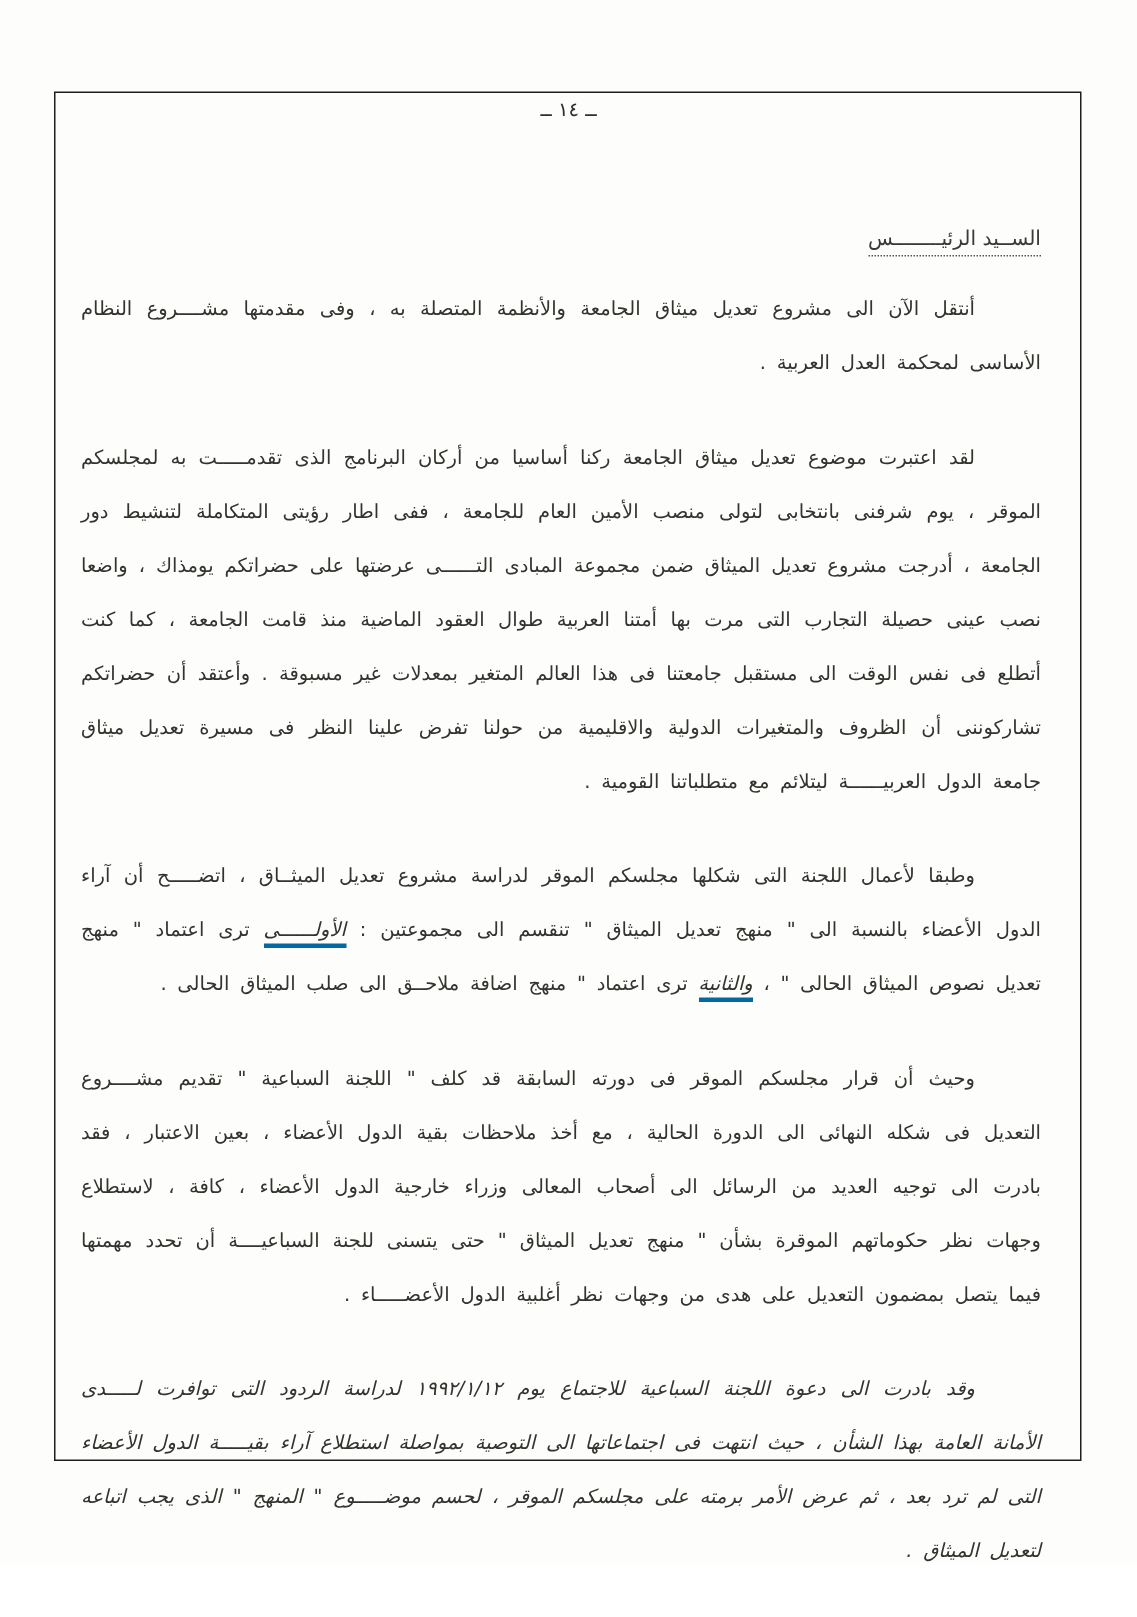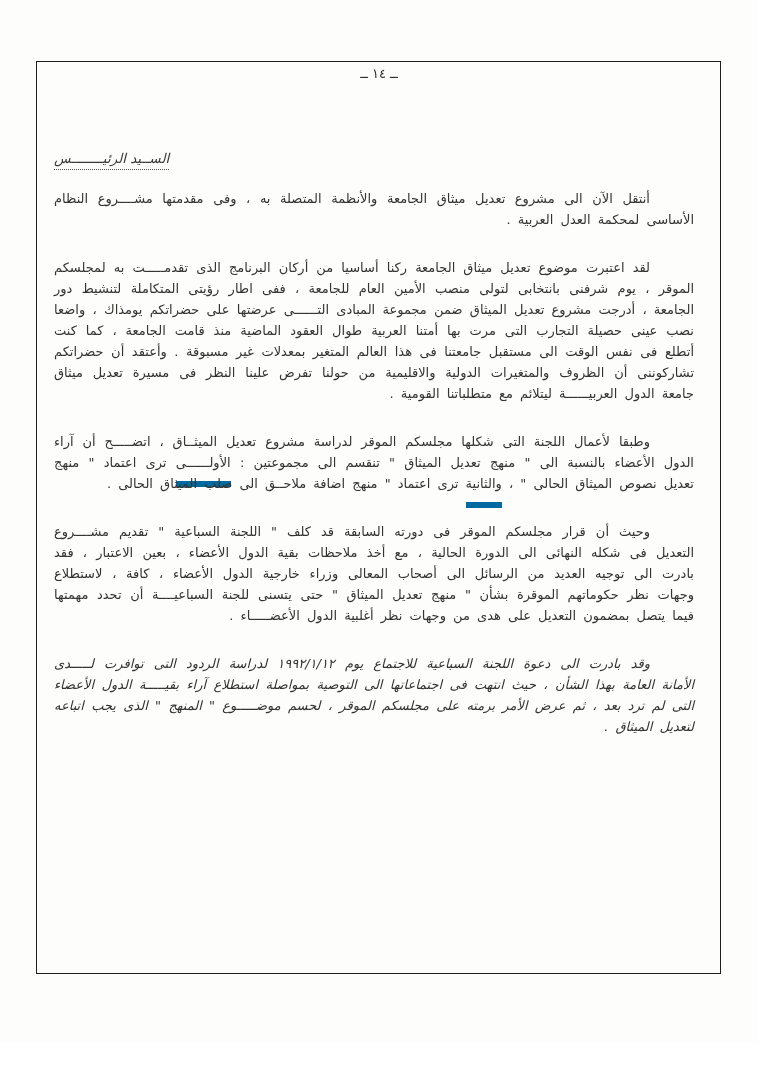--- a/index.html
+++ b/index.html
@@ -38,46 +38,46 @@
   }
   .content {
     position: absolute;
     left: 54px;
     right: 64px;
     top: 148px;
     direction: rtl;
     color: #33332f;
   }
   .salutation-row {
-    text-align: left;           
+    text-align: right;           
     margin: 0 0 18px 0;
-    font-style: italic;
   }
   .salutation {
     display: inline-block;
     font-size: 13.5px;
     color: #3a3a36;
     border-bottom: 1px dotted #55554f;
     padding-bottom: 3px;
     letter-spacing: 0.5px;
   }
   p.para {
     margin: 0 0 27px 0;
     font-size: 13px;
-    line-height: 21px;
+    line-height: 36px;
     text-align: justify;
     text-justify: inter-word;
     text-indent: 44px;          
     word-spacing: 3px;
     color: #33332f;
   }
   p.para:last-child { margin-bottom: 0; font-style: italic; }
   .ul {
-    border-bottom: 6px solid #0369a1;
-    padding-bottom: 11px;
+    border-bottom: 3px solid #0369a1;
+    padding-bottom: 1px;
+    font-style: italic;
   }
 </style>
 </head>
 <body>
 
 <div class="page">
 
   <div class="frame"></div>
 
   <div class="page-number">ــ ١٤ ــ</div>

